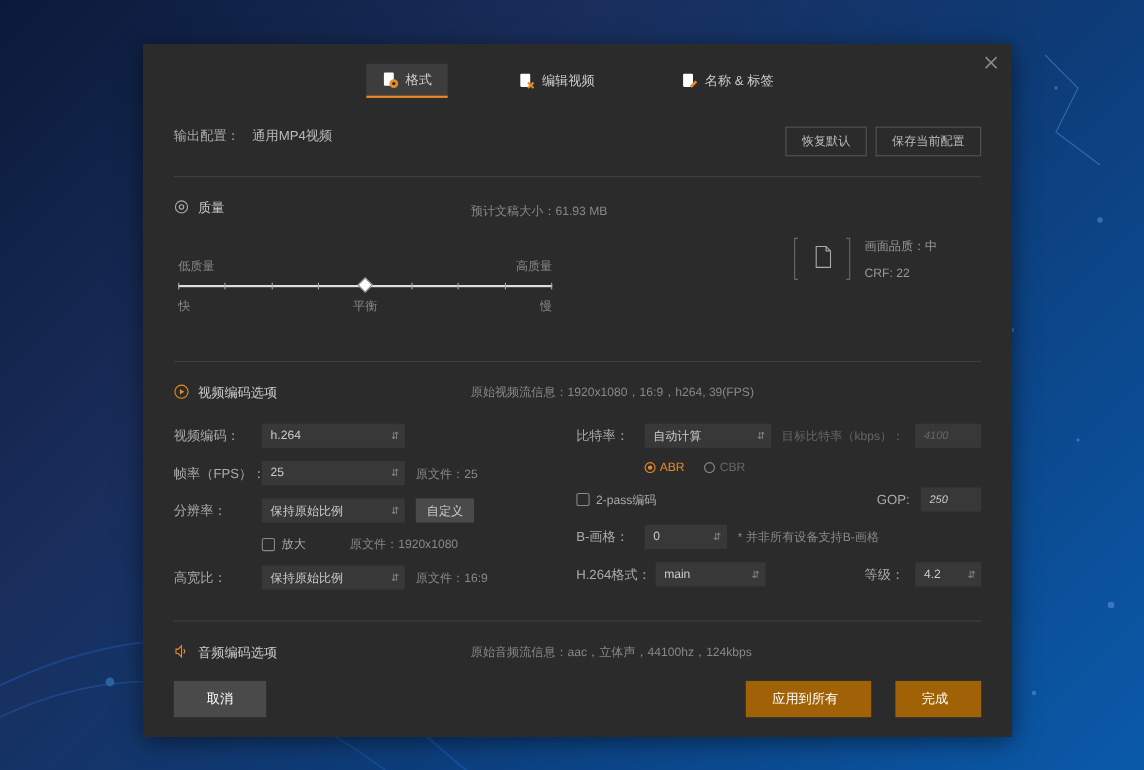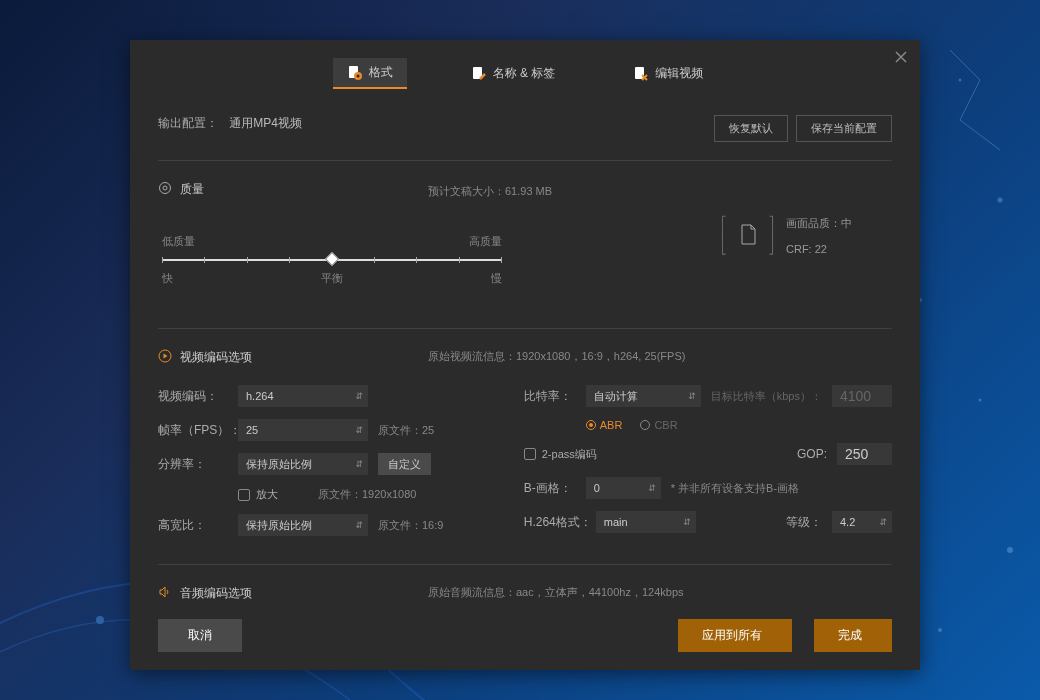--- a/index.html
+++ b/index.html
@@ -99,22 +99,23 @@
   display: inline-flex; align-items: center;
   width: 100%;
 }
 .select::after {
   content: '⇵'; position: absolute; right: 5px; color: #888; font-size: 9px;
 }
 .select.small { width: 75px; }
 .select.med { width: 115px; }
 .input {
   background: #383838; color: #ccc; border: none;
-  padding: 4px 8px; font-size: 14px; height: 22px;
+  padding: 4px 8px; font-size: 10px; height: 22px;
   width: 60px;
+  font-style: italic;
 }
 .input.disabled { color: #666; }
 .btn-small {
   background: #4a4a4a; border: none; color: #ccc;
   padding: 4px 10px; font-size: 11px; height: 22px;
   cursor: pointer;
 }
 .static-txt { color: #888; font-size: 11px; white-space: nowrap; }
 
 .field-row { display: flex; align-items: center; gap: 10px; margin-bottom: 12px; }
@@ -177,33 +178,33 @@
             <circle cx="11" cy="11" r="4" fill="#e88a2a"></circle>
             <circle cx="11" cy="11" r="1.5" fill="#2b2b2b"></circle>
           </svg>
       </span>
       <span>格式</span>
     </div>
     <div class="tab">
       <span class="tab-icon">
         <svg viewBox="0 0 16 16">
             <rect x="2" y="1" width="9" height="12" rx="1" fill="#fff"></rect>
+            <path d="M9 9 L14 14 M14 9 L9 14" stroke="#e88a2a" stroke-width="2"></path>
+          </svg>
+      </span>
+      <span>编辑视频</span>
+    </div>
+    <div class="tab">
+      <span class="tab-icon">
+        <svg viewBox="0 0 16 16">
+            <rect x="2" y="1" width="9" height="12" rx="1" fill="#fff"></rect>
             <path d="M9 13 L14 8" stroke="#e88a2a" stroke-width="2.5"></path>
           </svg>
       </span>
       <span>名称 &amp; 标签</span>
-    </div>
-    <div class="tab">
-      <span class="tab-icon">
-        <svg viewBox="0 0 16 16">
-            <rect x="2" y="1" width="9" height="12" rx="1" fill="#fff"></rect>
-            <path d="M9 9 L14 14 M14 9 L9 14" stroke="#e88a2a" stroke-width="2"></path>
-          </svg>
-      </span>
-      <span>编辑视频</span>
     </div>
   </div>
 
   <div class="body">
     <div class="row-top">
       <div class="left">
         <span class="label">输出配置：</span>
         <span style="color:#bbb;margin-left:8px">通用MP4视频</span>
       </div>
       <button class="btn-outline">恢复默认</button>
@@ -269,21 +270,21 @@
     <hr class="divider">
 
     <div class="section-head">
       <div class="section-title">
         <span><svg width="14" height="14" viewBox="0 0 14 14">
               <circle cx="7" cy="7" r="6" fill="none" stroke="#e88a2a"></circle>
               <path d="M5.5 4.5 v5 l4 -2.5 z" fill="#e88a2a"></path>
             </svg></span>
         <span>视频编码选项</span>
       </div>
-      <div class="section-meta" style="top:8px">原始视频流信息：1920x1080，16:9，h264, 25(FPS)</div>
+      <div class="section-meta" style="top:8px">原始视频流信息：1920x1080，16:9，h264, 39(FPS)</div>
     </div>
 
     <div class="twocol" style="margin-top:11px">
       <div class="leftcol">
         <div class="field-row">
           <span class="label">视频编码：</span>
           <div class="select" style="width:130px">
               <span>h.264</span>
             </div>
         </div>

